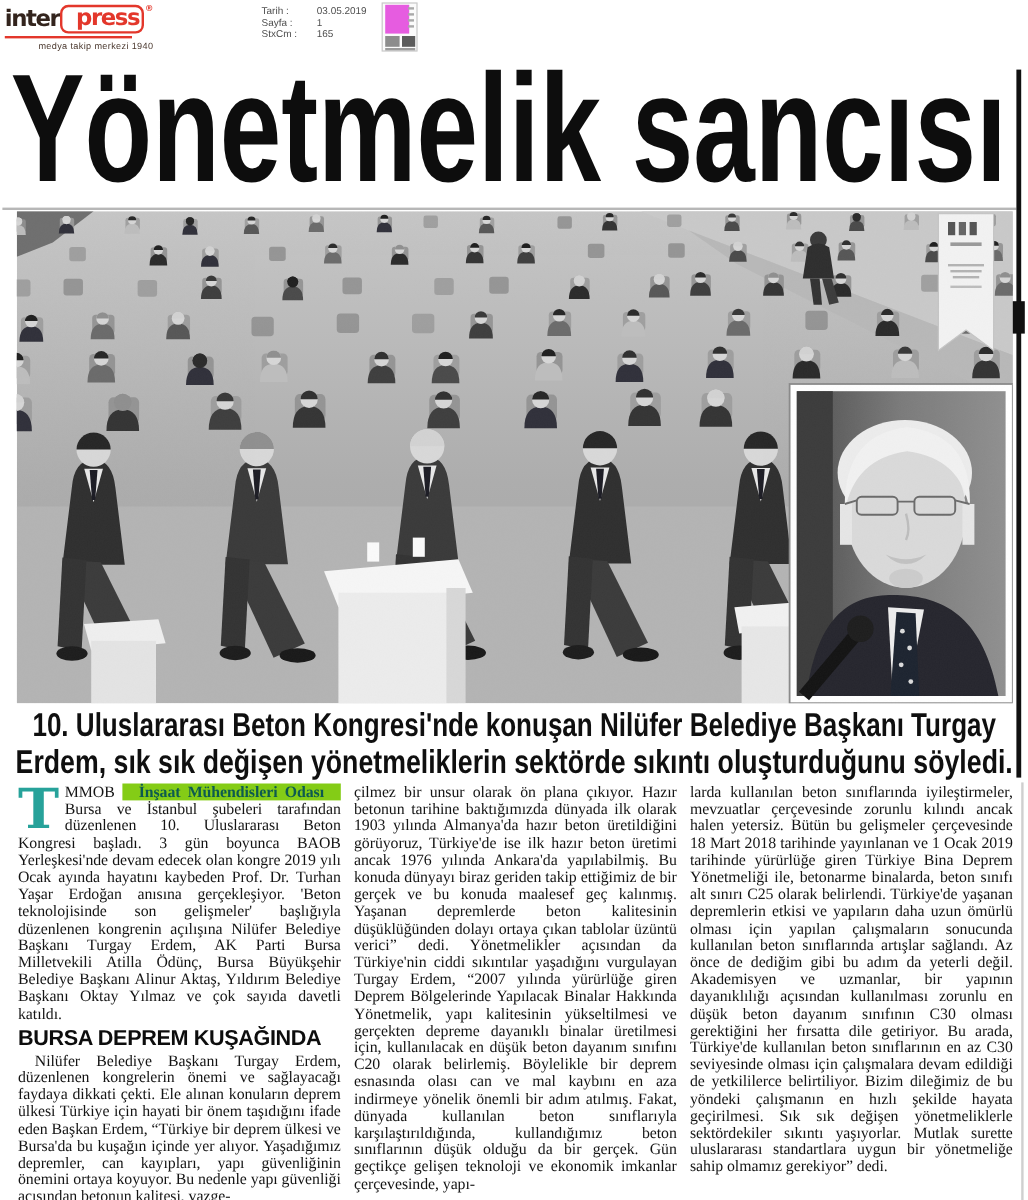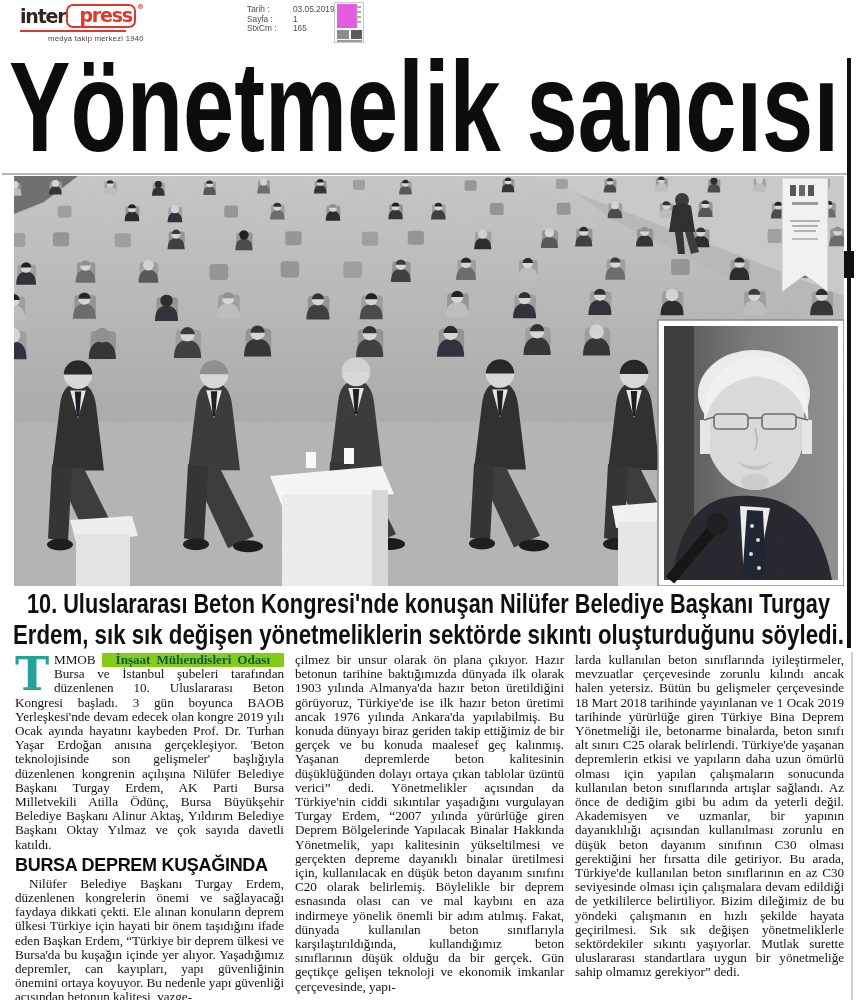--- a/index.html
+++ b/index.html
@@ -1,30 +1,30 @@
 <!DOCTYPE html>
 <html lang="tr"><head>
 <meta charset="utf-8">
 <style>
   html,body{margin:0;padding:0;background:#e8e8e8;}
   .page{position:relative;width:857px;height:1000px;background:#ffffff;overflow:hidden;
         font-family:"Liberation Sans","DejaVu Sans",sans-serif;}
   
-  .clip-header{position:absolute;top:0;left:16px;width:678px;height:44px;background:#fff;}
+  .clip-header{position:absolute;top:0;left:0;width:678px;height:44px;background:#fff;}
   .logo{position:absolute;left:4px;top:4px;width:106px;}
   .logo-word{display:flex;align-items:center;font-family:"DejaVu Sans",sans-serif;
              font-weight:bold;font-size:19px;letter-spacing:-1.2px;color:#33241d;line-height:1;}
   .press-box{color:#e3372b;border:2px solid #e3372b;border-radius:7px;padding:0 2px 1px 11px;margin-left:1px;}
   .reg{font-size:7px;color:#e3372b;margin-left:1px;align-self:flex-start;}
   .logo-rule{height:2px;background:#e3372b;margin:2px 0 2px 0;}
   .logo-tag{font-size:7.6px;color:#4a382e;text-align:center;letter-spacing:.3px;white-space:nowrap;margin-left:28px;}
   .pub{position:absolute;left:128px;top:5px;font-size:8.3px;line-height:9.6px;color:#5c5c5c;letter-spacing:.2px;}
   .meta{position:absolute;left:218px;top:5px;font-size:8.3px;line-height:9.6px;color:#4e4e4e;}
   .meta-row{display:flex;}
-  .meta-label{width:36px;margin-left:13px;}
+  .meta-label{width:36px;}
   .meta-val{margin-left:10px;}
   .thumb{position:absolute;left:318px;top:2px;width:30px;height:41px;background:#fbfbfb;
          border:1px solid #c9c9c9;box-sizing:border-box;}
   .thumb-mag{position:absolute;left:2px;top:1px;width:20px;height:24px;background:#e65ce0;}
   .thumb-line{position:absolute;right:2px;background:#a9a9a9;height:2px;width:5px;}
   .thumb-b1{position:absolute;left:2px;top:27px;width:12px;height:9px;background:#8d8d8d;}
   .thumb-b2{position:absolute;left:16px;top:27px;width:11px;height:9px;background:#5c5c5c;}
   .thumb-b3{position:absolute;left:2px;top:37px;width:25px;height:2px;background:#9b9b9b;}
   
   .headline-svg{position:absolute;top:44px;left:0;width:857px;height:128px;}

